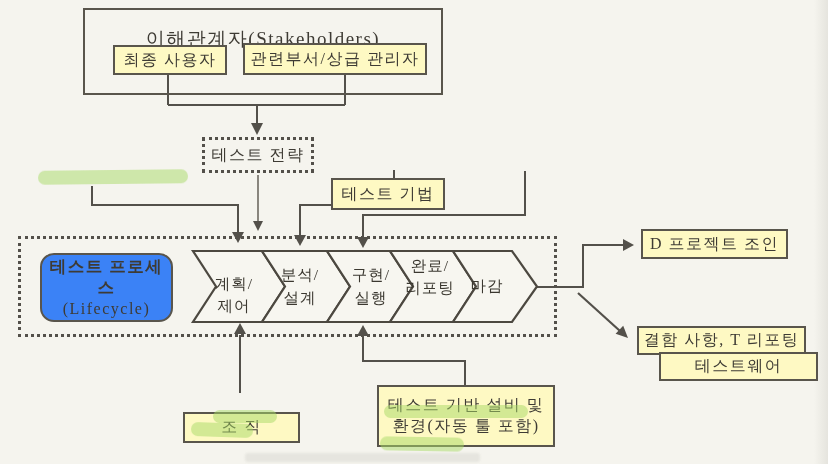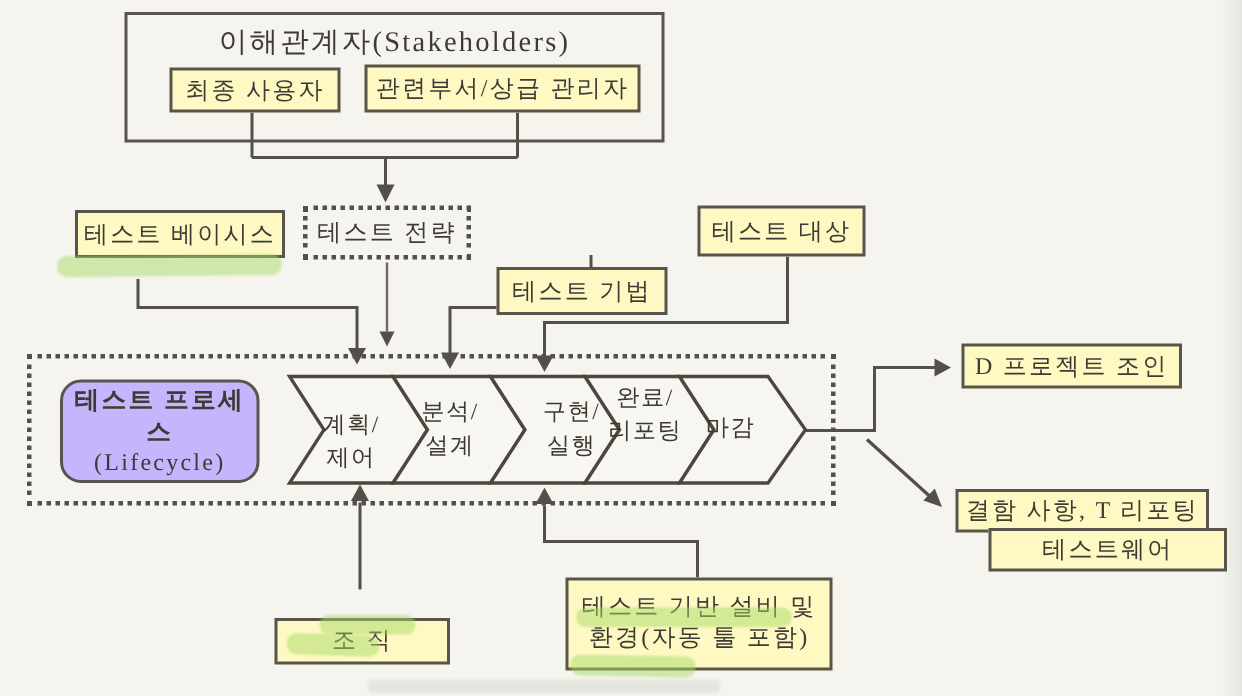--- a/index.html
+++ b/index.html
@@ -96,59 +96,53 @@
       <polygon points="294,235 306,235 300,246"></polygon>
       <polygon points="357,237 369,237 363,248"></polygon>
       <polygon points="234,334 246,334 240,323"></polygon>
       <polygon points="357,336 369,336 363,325"></polygon>
       <polygon points="623,239 623,251 634,245"></polygon>
       <polygon points="628,338 615.6,333.7 623.2,325.7"></polygon>
     </g>
   </svg>
 
   <div class="abs box no-fill" style="left:83px;top:8px;width:360px;height:87px;align-items:flex-start;">
-    <span style="margin-top:5px;font-size:19px;">이해관계자(Stakeholders)</span>
+    <span style="margin-top:16px;font-size:19px;">이해관계자(Stakeholders)</span>
   </div>
   <div class="abs box" style="left:113px;top:45px;width:114px;height:30px;">
     <span>최종 사용자</span>
   </div>
   <div class="abs box" style="left:243px;top:43px;width:184px;height:32px;">
     <span>관련부서/상급 관리자</span>
   </div>
 
-  <div class="abs box" style="left:50px;top:140px;width:140px;height:32px;">
-    <span>테스트 베이시스</span>
-  </div>
   <div class="abs box dotted" style="left:202px;top:137px;width:112px;height:36px;">
     <span>테스트 전략</span>
   </div>
   <div class="abs box" style="left:331px;top:138px;width:114px;height:32px;margin-top:40px;">
     <span>테스트 기법</span>
   </div>
-  <div class="abs box" style="left:465px;top:137px;width:112px;height:34px;">
-    <span>테스트 대상</span>
-  </div>
 
   <div class="abs dotted" style="left:18px;top:236px;width:539px;height:101px;z-index:3;"></div>
 
   <div class="abs box two-line" style="left:40px;top:253px;width:133px;height:69px;border-radius:14px;
-       background:#c4b5fd;border-width:2.5px;z-index:4;">
+       background:#3b82f6;border-width:2.5px;z-index:4;">
     <span style="font-size:16.5px;font-weight:bold;">테스트 프로세스</span>
     <span style="font-size:16px;">(Lifecycle)</span>
   </div>
 
   <div class="phase-label" style="left:202px;top:253px;width:64px;height:84px;">
     <span>계획/</span>
     <span>제어</span>
   </div>
   <div class="phase-label" style="left:269px;top:253px;width:62px;height:67px;">
     <span>분석/</span>
     <span>설계</span>
   </div>
-  <div class="phase-label" style="left:350px;top:253px;width:62px;height:67px;">
+  <div class="phase-label" style="left:340px;top:253px;width:62px;height:67px;">
     <span>구현/</span>
     <span>실행</span>
   </div>
   <div class="phase-label" style="left:397px;top:253px;width:66px;height:48px;">
     <span>완료/</span>
     <span>리포팅</span>
   </div>
   <div class="phase-label" style="left:458px;top:251px;width:58px;height:71px;">
     <span>마감</span>
   </div>

